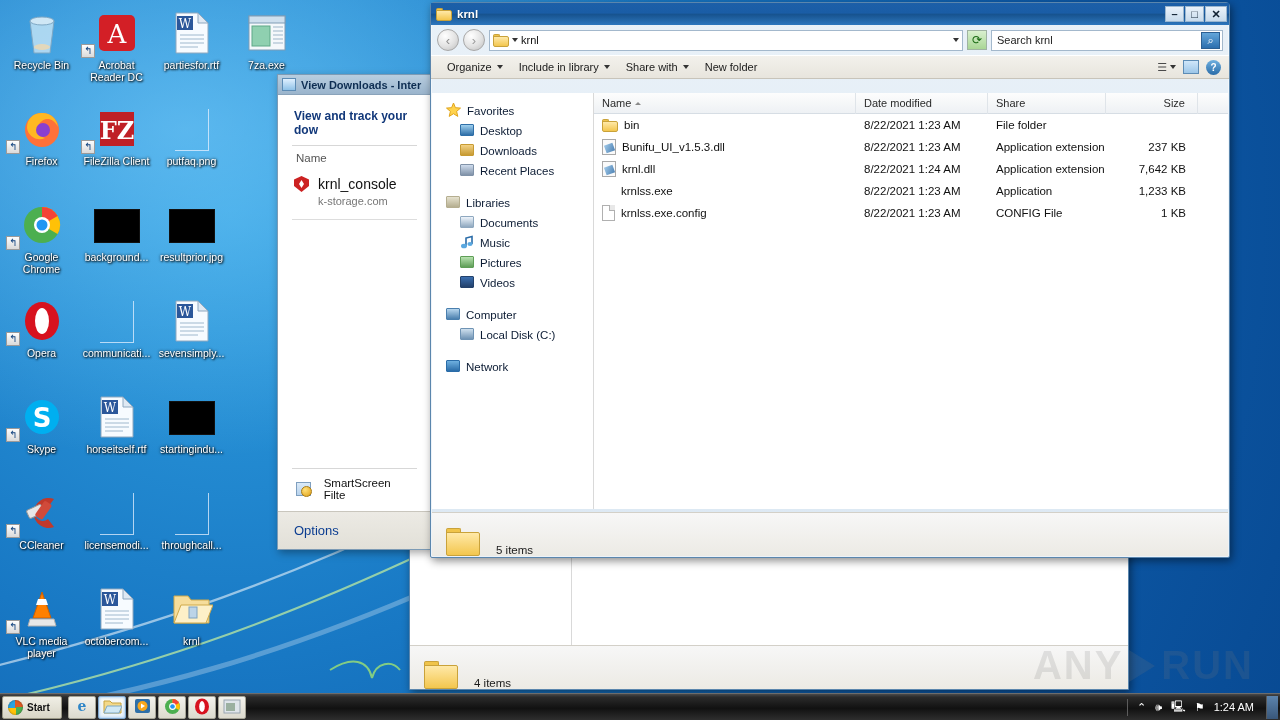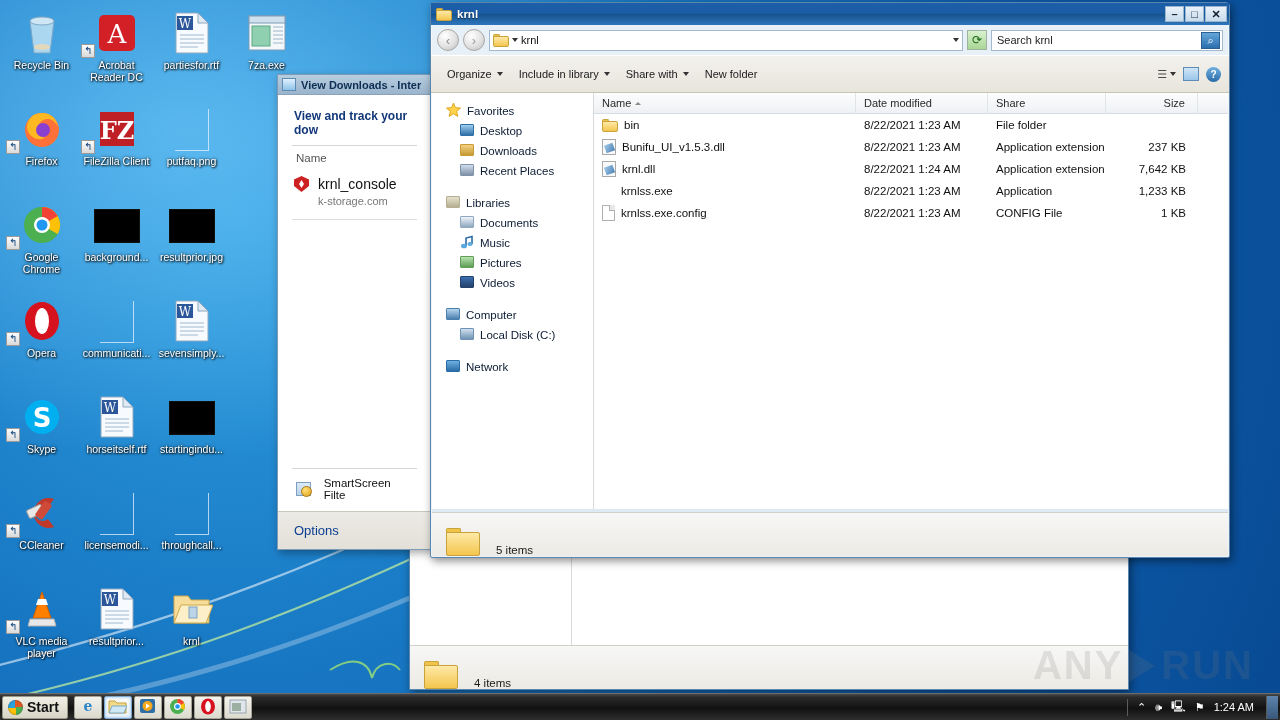--- a/index.html
+++ b/index.html
@@ -89,21 +89,21 @@
   }
   .searchbox{
     width:232px; height:21px; background:#fff; border:1px solid #a3b8cc;
     display:flex; align-items:center; padding:0 2px 0 5px; font-size:11px; color:#222;gap:44px;
   }
   .refreshbtn{
     width:20px; height:20px; border:1px solid #9fb3a2; background:linear-gradient(#d9f0cf,#a9d695);
     display:flex;align-items:center;justify-content:center; color:#1c6b16; font-size:12px;
   }
   .exp-toolbar{
-    height:38px; display:flex; align-items:center; gap:0px; padding:0 8px;
+    height:24px; display:flex; align-items:center; gap:0px; padding:0 8px;
     background:linear-gradient(#f3f1ec,#e8e5dd); border-top:1px solid #fff;
     border-bottom:1px solid #c8c4ba; font-size:11px; color:#1a1a1a;
   }
   .tbitem{ display:flex; align-items:center; gap:5px; padding:3px 8px; }
   .caret{ width:0;height:0;border-left:3.5px solid transparent;border-right:3.5px solid transparent;border-top:4px solid #333; }
   .tb-right{ margin-left:auto; display:flex; align-items:center; gap:7px; }
 
   .exp-body{ display:flex; background:#fff; }
   .navpane{
     width:162px; background:#fff; border-right:1px solid #d9d9d9; padding:8px 0 0 0;
@@ -172,21 +172,21 @@
 
   
   #taskbar{
     position:absolute; left:0; right:0; bottom:0; height:27px;
     background:linear-gradient(#4a4a4a 0%, #2b2b2b 12%, #111 55%, #2e2e2e 100%);
     border-top:1px solid #6c6c6c; display:flex; align-items:center; padding:0 2px;
   }
   .startbtn{
     height:23px; min-width:60px; display:flex; align-items:center; gap:4px; padding:0 8px 0 5px;
     background:linear-gradient(#f0efe6,#d8d5c6); border:1px solid #9a9886; border-radius:2px;
-    color:#111; font-weight:bold; font-size:14px;
+    color:#111; font-weight:bold; font-size:10px;
   }
   .orb{ width:15px;height:15px;border-radius:50%;
     background:conic-gradient(#e05b22 0 25%, #4caf50 0 50%, #ffc107 0 75%, #29a3e0 0 100%);
     box-shadow:0 0 2px rgba(0,0,0,.5) inset; }
   .qlaunch{ display:flex; align-items:center; gap:2px; margin-left:6px; }
   .qbtn{
     width:28px; height:23px; display:flex; align-items:center; justify-content:center;
     background:linear-gradient(#f3f2ec,#dcdace); border:1px solid #a6a496; border-radius:2px;
   }
   .qbtn.active{ background:linear-gradient(#fbfbf6,#e9f2fa); border-color:#7fa6cc; box-shadow:0 0 3px rgba(120,180,240,.9) inset; }
@@ -440,21 +440,21 @@
           <span><svg width="36" height="44" viewBox="0 0 36 44">
               <path d="M2 2 H24 L34 12 V42 H2 Z" fill="#f7fbff" stroke="#8fa8bf"></path>
               <path d="M24 2 V12 H34 Z" fill="#dfe9f3" stroke="#8fa8bf"></path>
               <rect x="3" y="5" width="16" height="14" fill="#2b579a"></rect>
               <text x="11" y="17" font-family="DejaVu Serif" font-size="12" fill="#fff" text-anchor="middle">W</text>
               <g stroke="#9fb8cd">
                 <path d="M6 24h24M6 28h24M6 32h24M6 36h18"></path>
               </g>
             </svg></span>
         </div>
-        <div class="lbl">resultprior...</div>
+        <div class="lbl">octobercom...</div>
       </div>
       <div class="dicon">
         <div class="glyph">
           <span><svg width="42" height="38" viewBox="0 0 42 38">
               <path d="M3 6 H17 L20 10 H38 V33 H3 Z" fill="#f6dd9b" stroke="#cfa94a"></path>
               <path d="M3 33 L10 15 H42 L35 33 Z" fill="#fdf0c8" stroke="#cfa94a"></path>
               <rect x="18" y="17" width="8" height="11" fill="#bcd4e8" stroke="#7fa2bf"></rect>
             </svg></span>
         </div>
         <div class="lbl">krnl</div>

